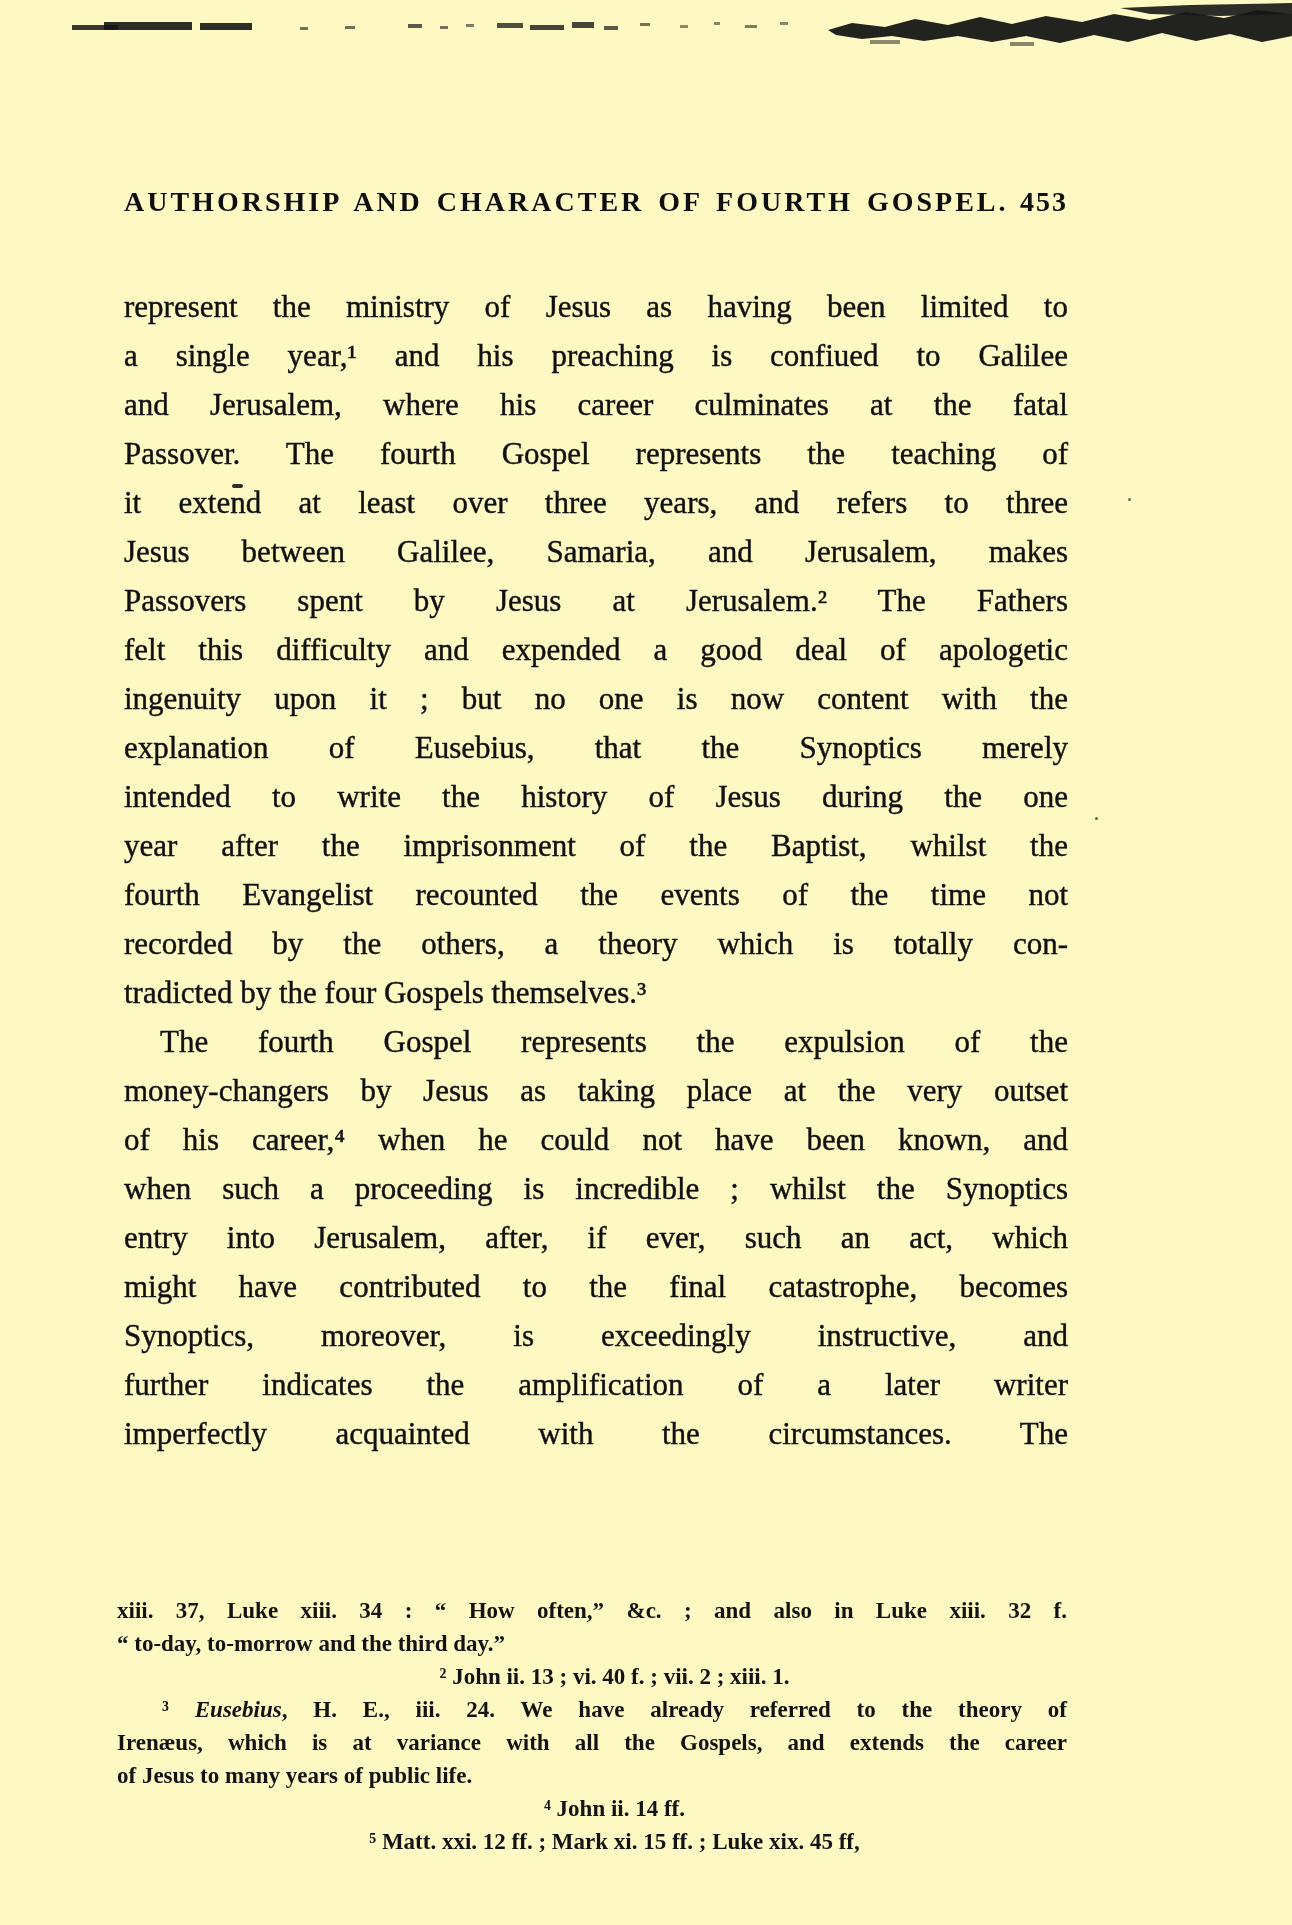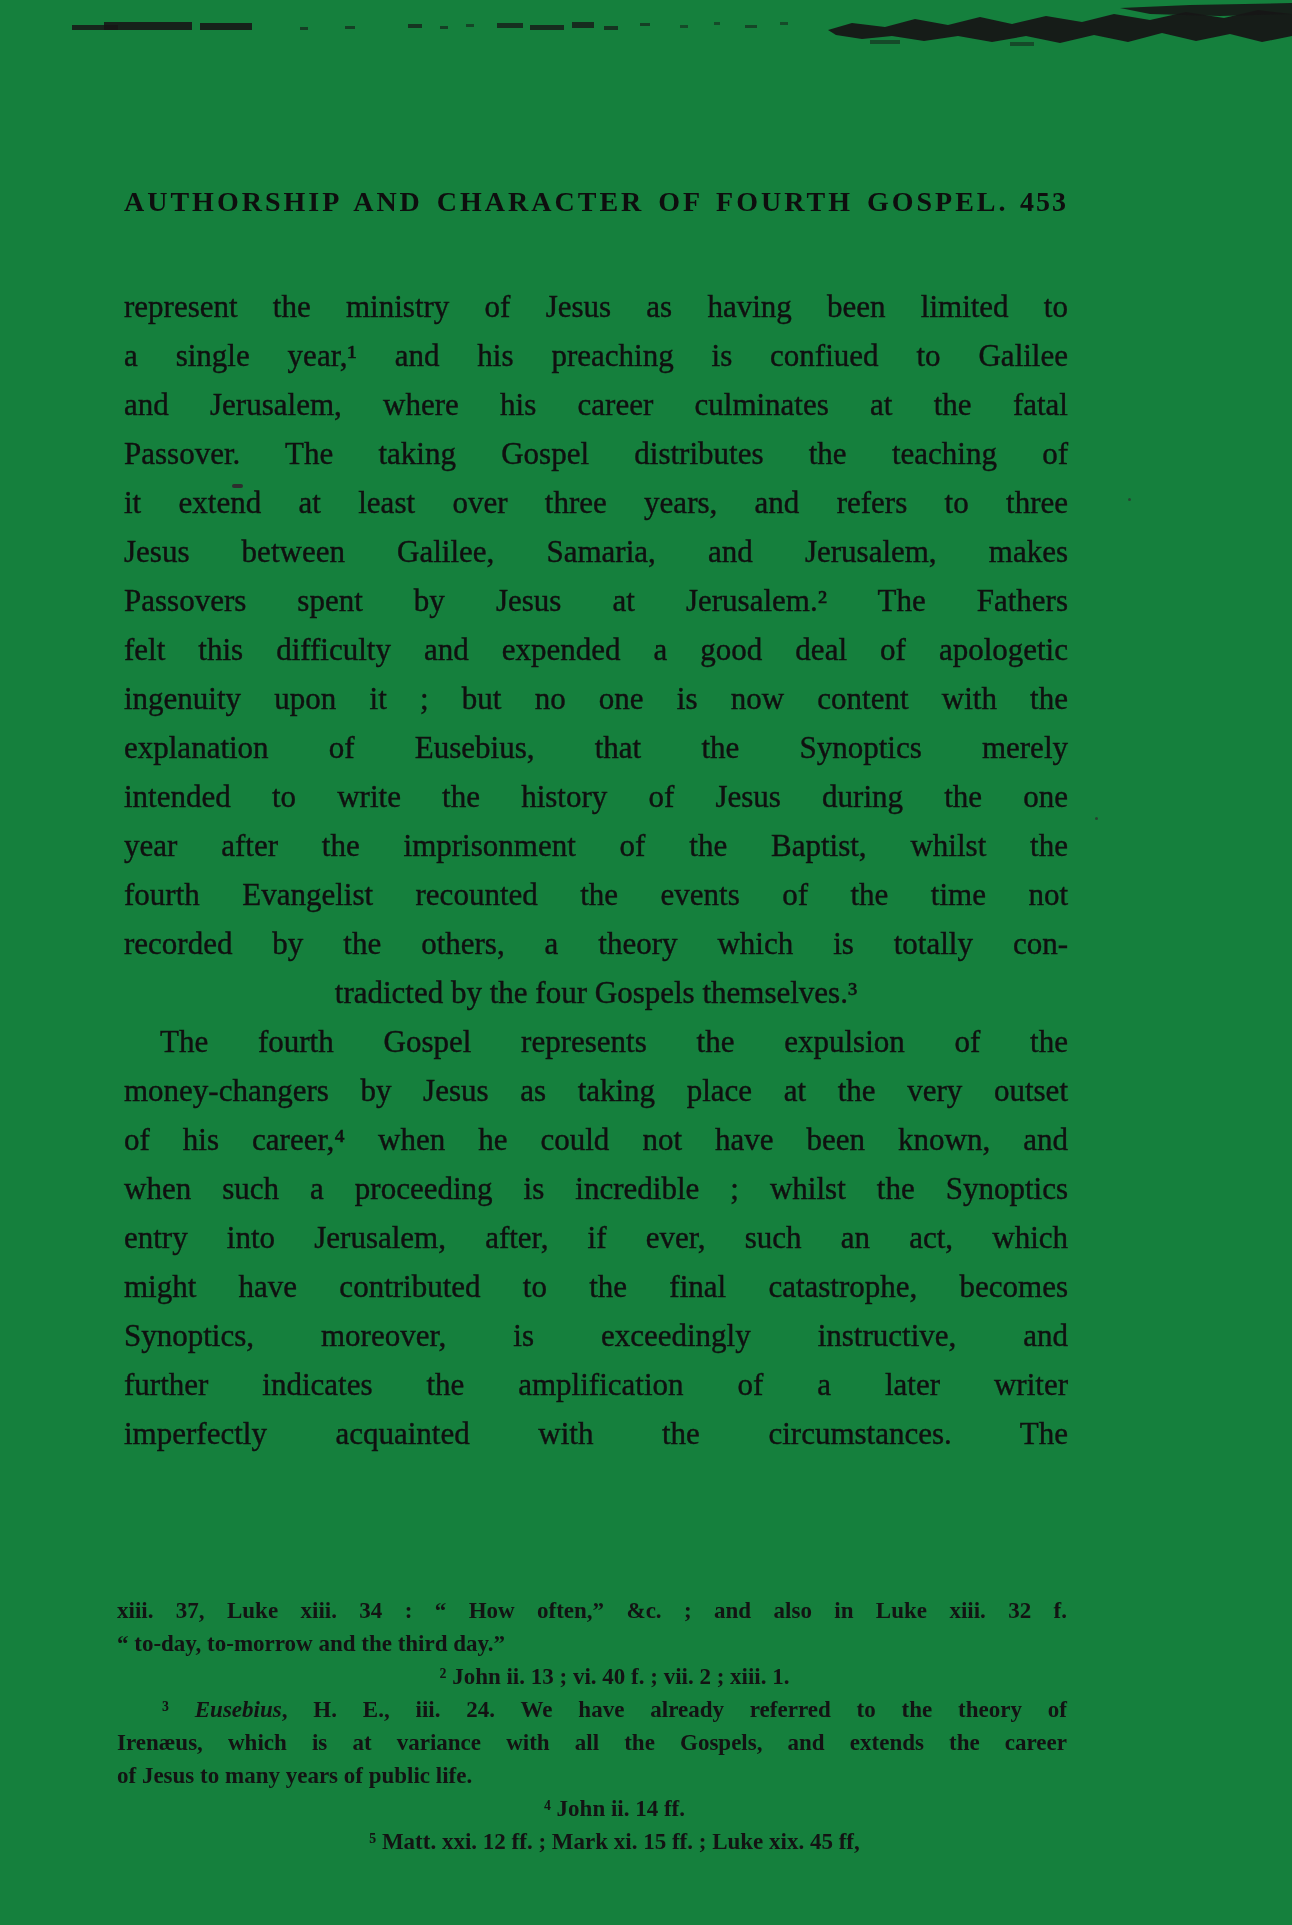--- a/index.html
+++ b/index.html
@@ -1,19 +1,19 @@
 <!DOCTYPE html>
 <html><head>
 <meta charset="utf-8">
 <style>
   html,body{margin:0;padding:0;background:#e8e8e8;}
   .page{
     position:relative;
     width:1292px;height:1925px;
-    background:#15803d;
+    background:#fef9c3;
     overflow:hidden;
     font-family:"Liberation Serif","DejaVu Serif",serif;
     color:#101010;
   }
   
   .top-artifact{position:absolute;left:0;top:0;width:1292px;height:60px;}
   
   .header{position:absolute;left:124px;top:186px;width:944px;height:42px;}
   .header-title{
     position:absolute;left:0;right:70px;top:0;
@@ -25,21 +25,21 @@
     position:absolute;right:0;top:0;
     font-weight:bold;font-size:28px;letter-spacing:2px;color:#0e0e0e;
   }
   
   .text-block{
     position:absolute;left:124px;top:282px;width:944px;
     font-size:31px;line-height:49px;
     -webkit-text-stroke:0.4px #101010;
   }
   .line{text-align:justify;text-align-last:justify;}
-  .line.last{text-align:center;text-align-last:auto;}
+  .line.last{text-align:left;text-align-last:auto;}
   .line.indent{text-indent:36px;}
   
   .footnotes{
     position:absolute;left:117px;top:1594px;width:950px;
     font-size:23px;line-height:33px;font-weight:bold;color:#131313;
   }
   .fn-line{text-align:left;}
   .fn-line.j{text-align:justify;text-align-last:justify;}
   .fn-line.fnf{text-indent:45px;text-align:center;}
   .it{font-style:italic;}
@@ -80,21 +80,21 @@
 
   <div class="header">
     <div class="header-title">AUTHORSHIP AND CHARACTER OF FOURTH GOSPEL.</div>
     <div class="page-number">453</div>
   </div>
 
   <div class="text-block">
     <div class="line">represent the ministry of Jesus as having been limited to</div>
     <div class="line">a single year,¹ and his preaching is confiued to Galilee</div>
     <div class="line">and Jerusalem, where his career culminates at the fatal</div>
-    <div class="line">Passover.  The taking Gospel distributes the teaching of</div>
+    <div class="line">Passover.  The fourth Gospel represents the teaching of</div>
     <div class="line">it extend at least over three years, and refers to three</div>
     <div class="line">Jesus between Galilee, Samaria, and Jerusalem, makes</div>
     <div class="line">Passovers spent by Jesus at Jerusalem.²  The Fathers</div>
     <div class="line">felt this difficulty and expended a good deal of apologetic</div>
     <div class="line">ingenuity upon it ; but no one is now content with the</div>
     <div class="line">explanation of Eusebius, that the Synoptics merely</div>
     <div class="line">intended to write the history of Jesus during the one</div>
     <div class="line">year after the imprisonment of the Baptist, whilst the</div>
     <div class="line">fourth Evangelist recounted the events of the time not</div>
     <div class="line">recorded by the others, a theory which is totally con-</div>

